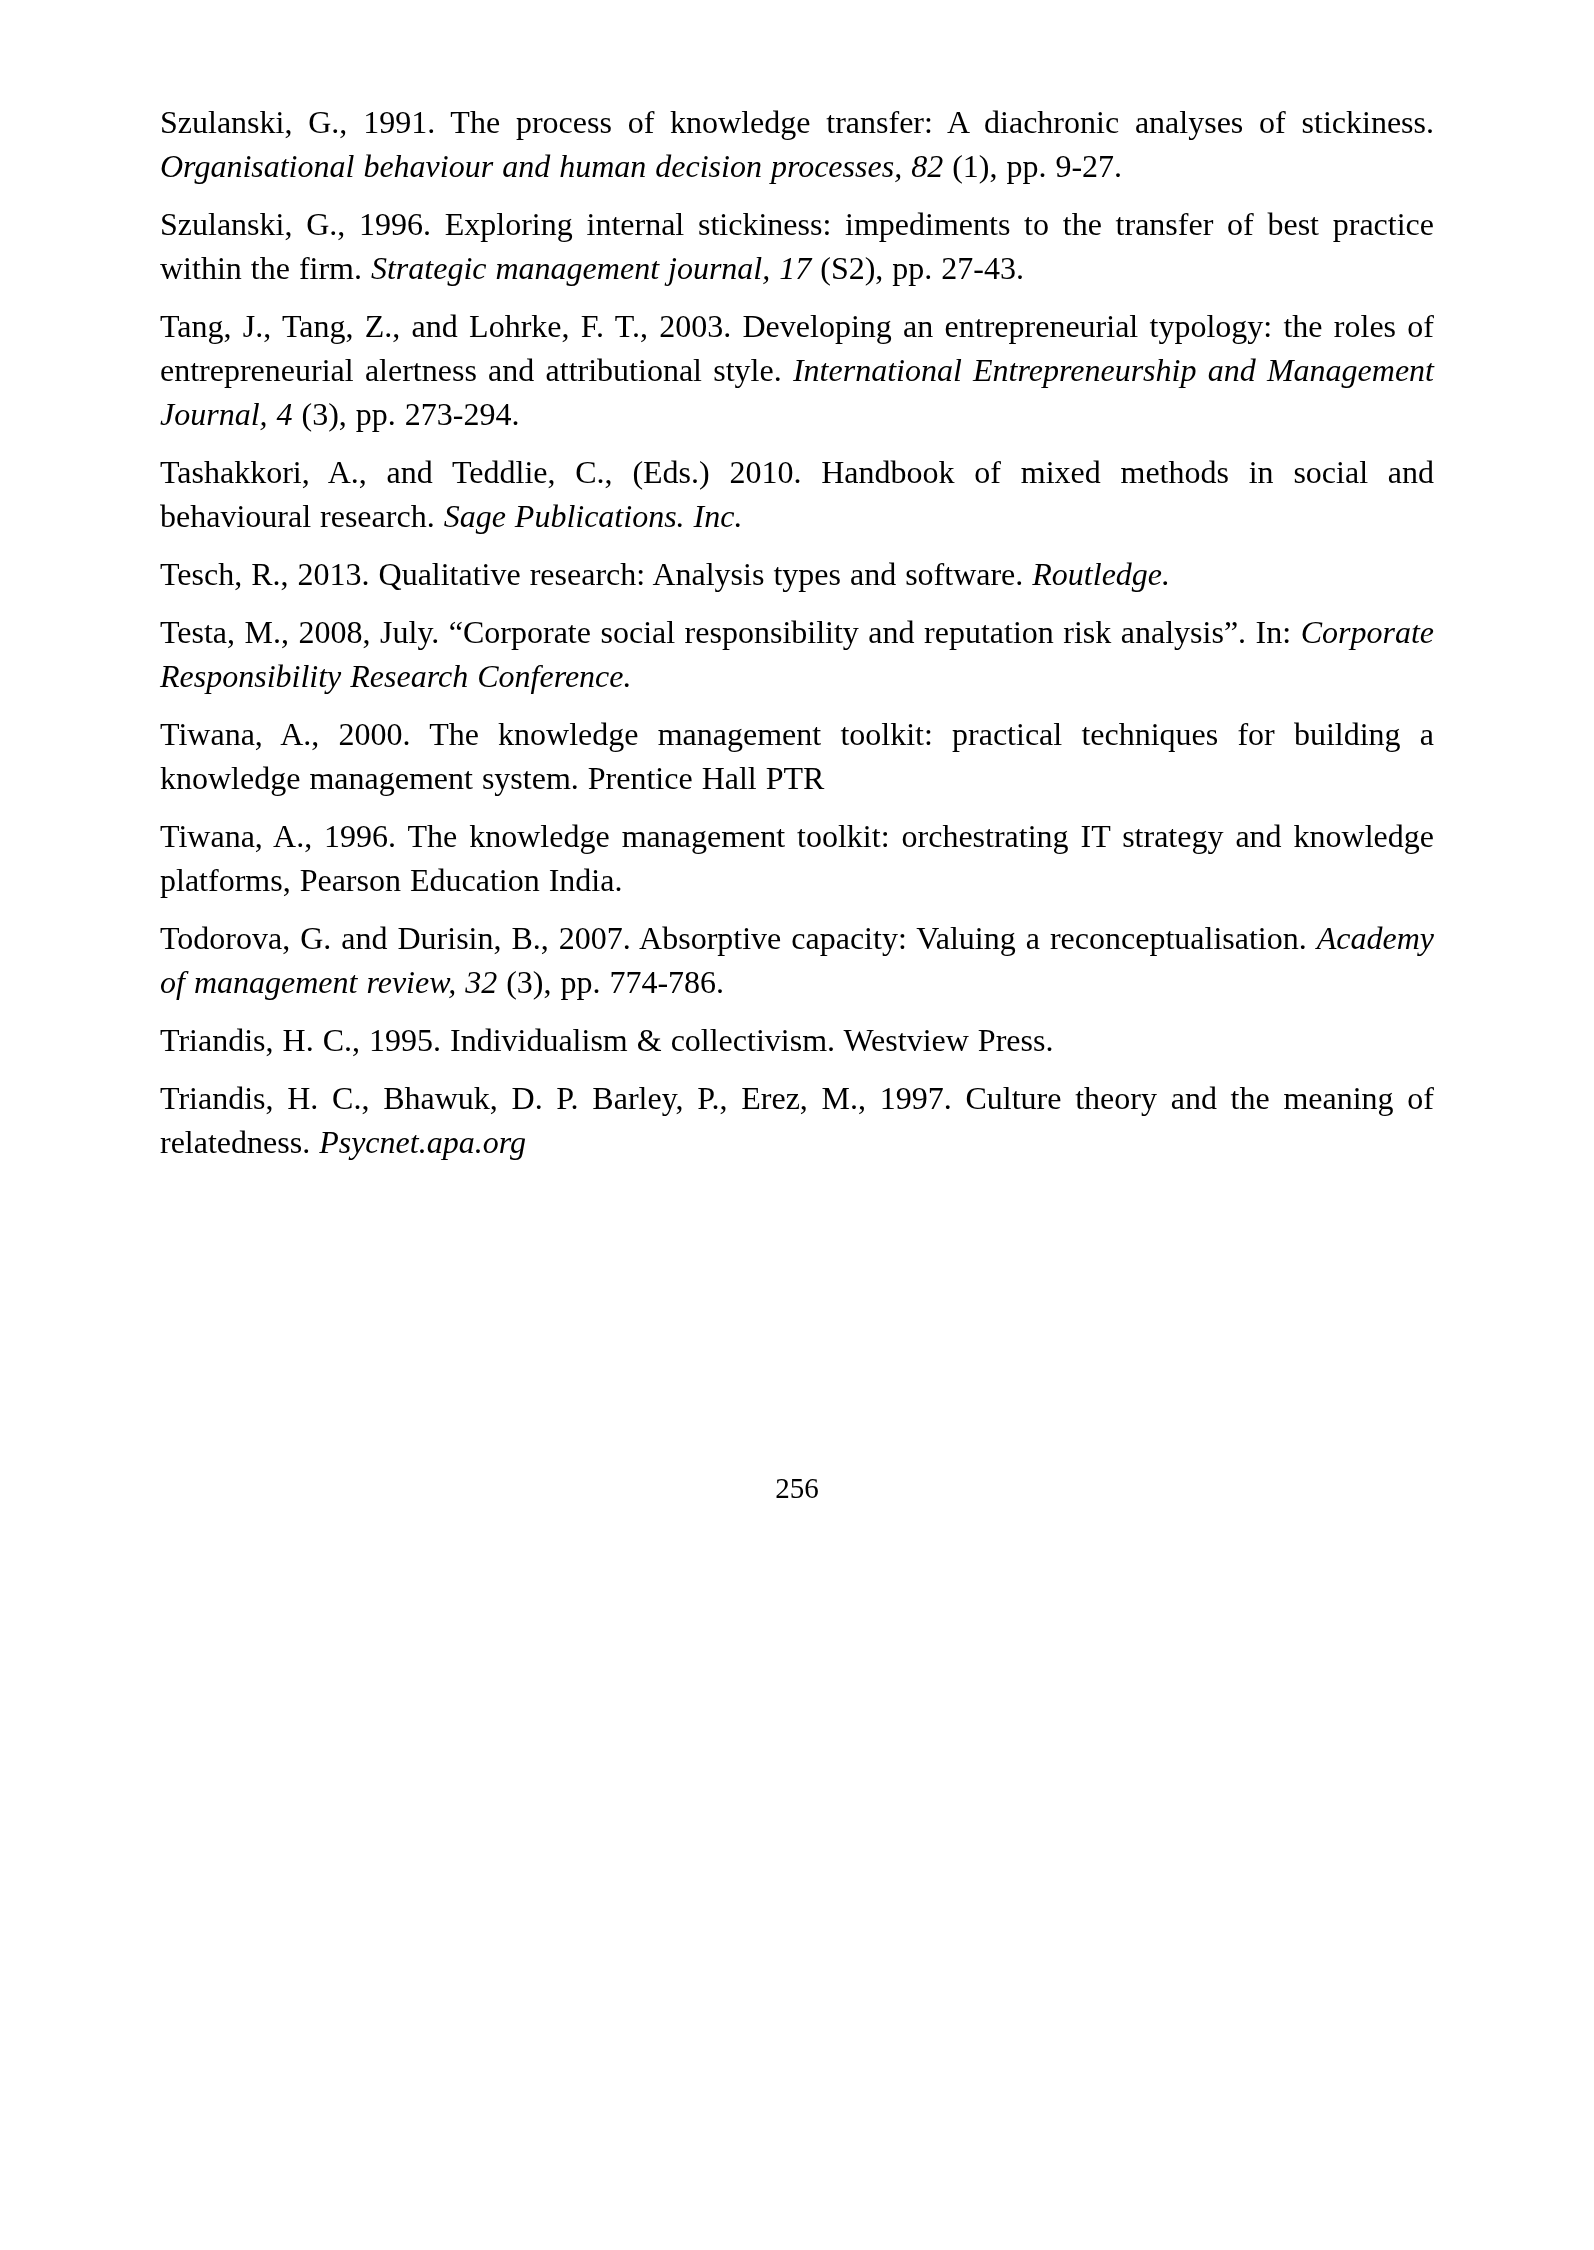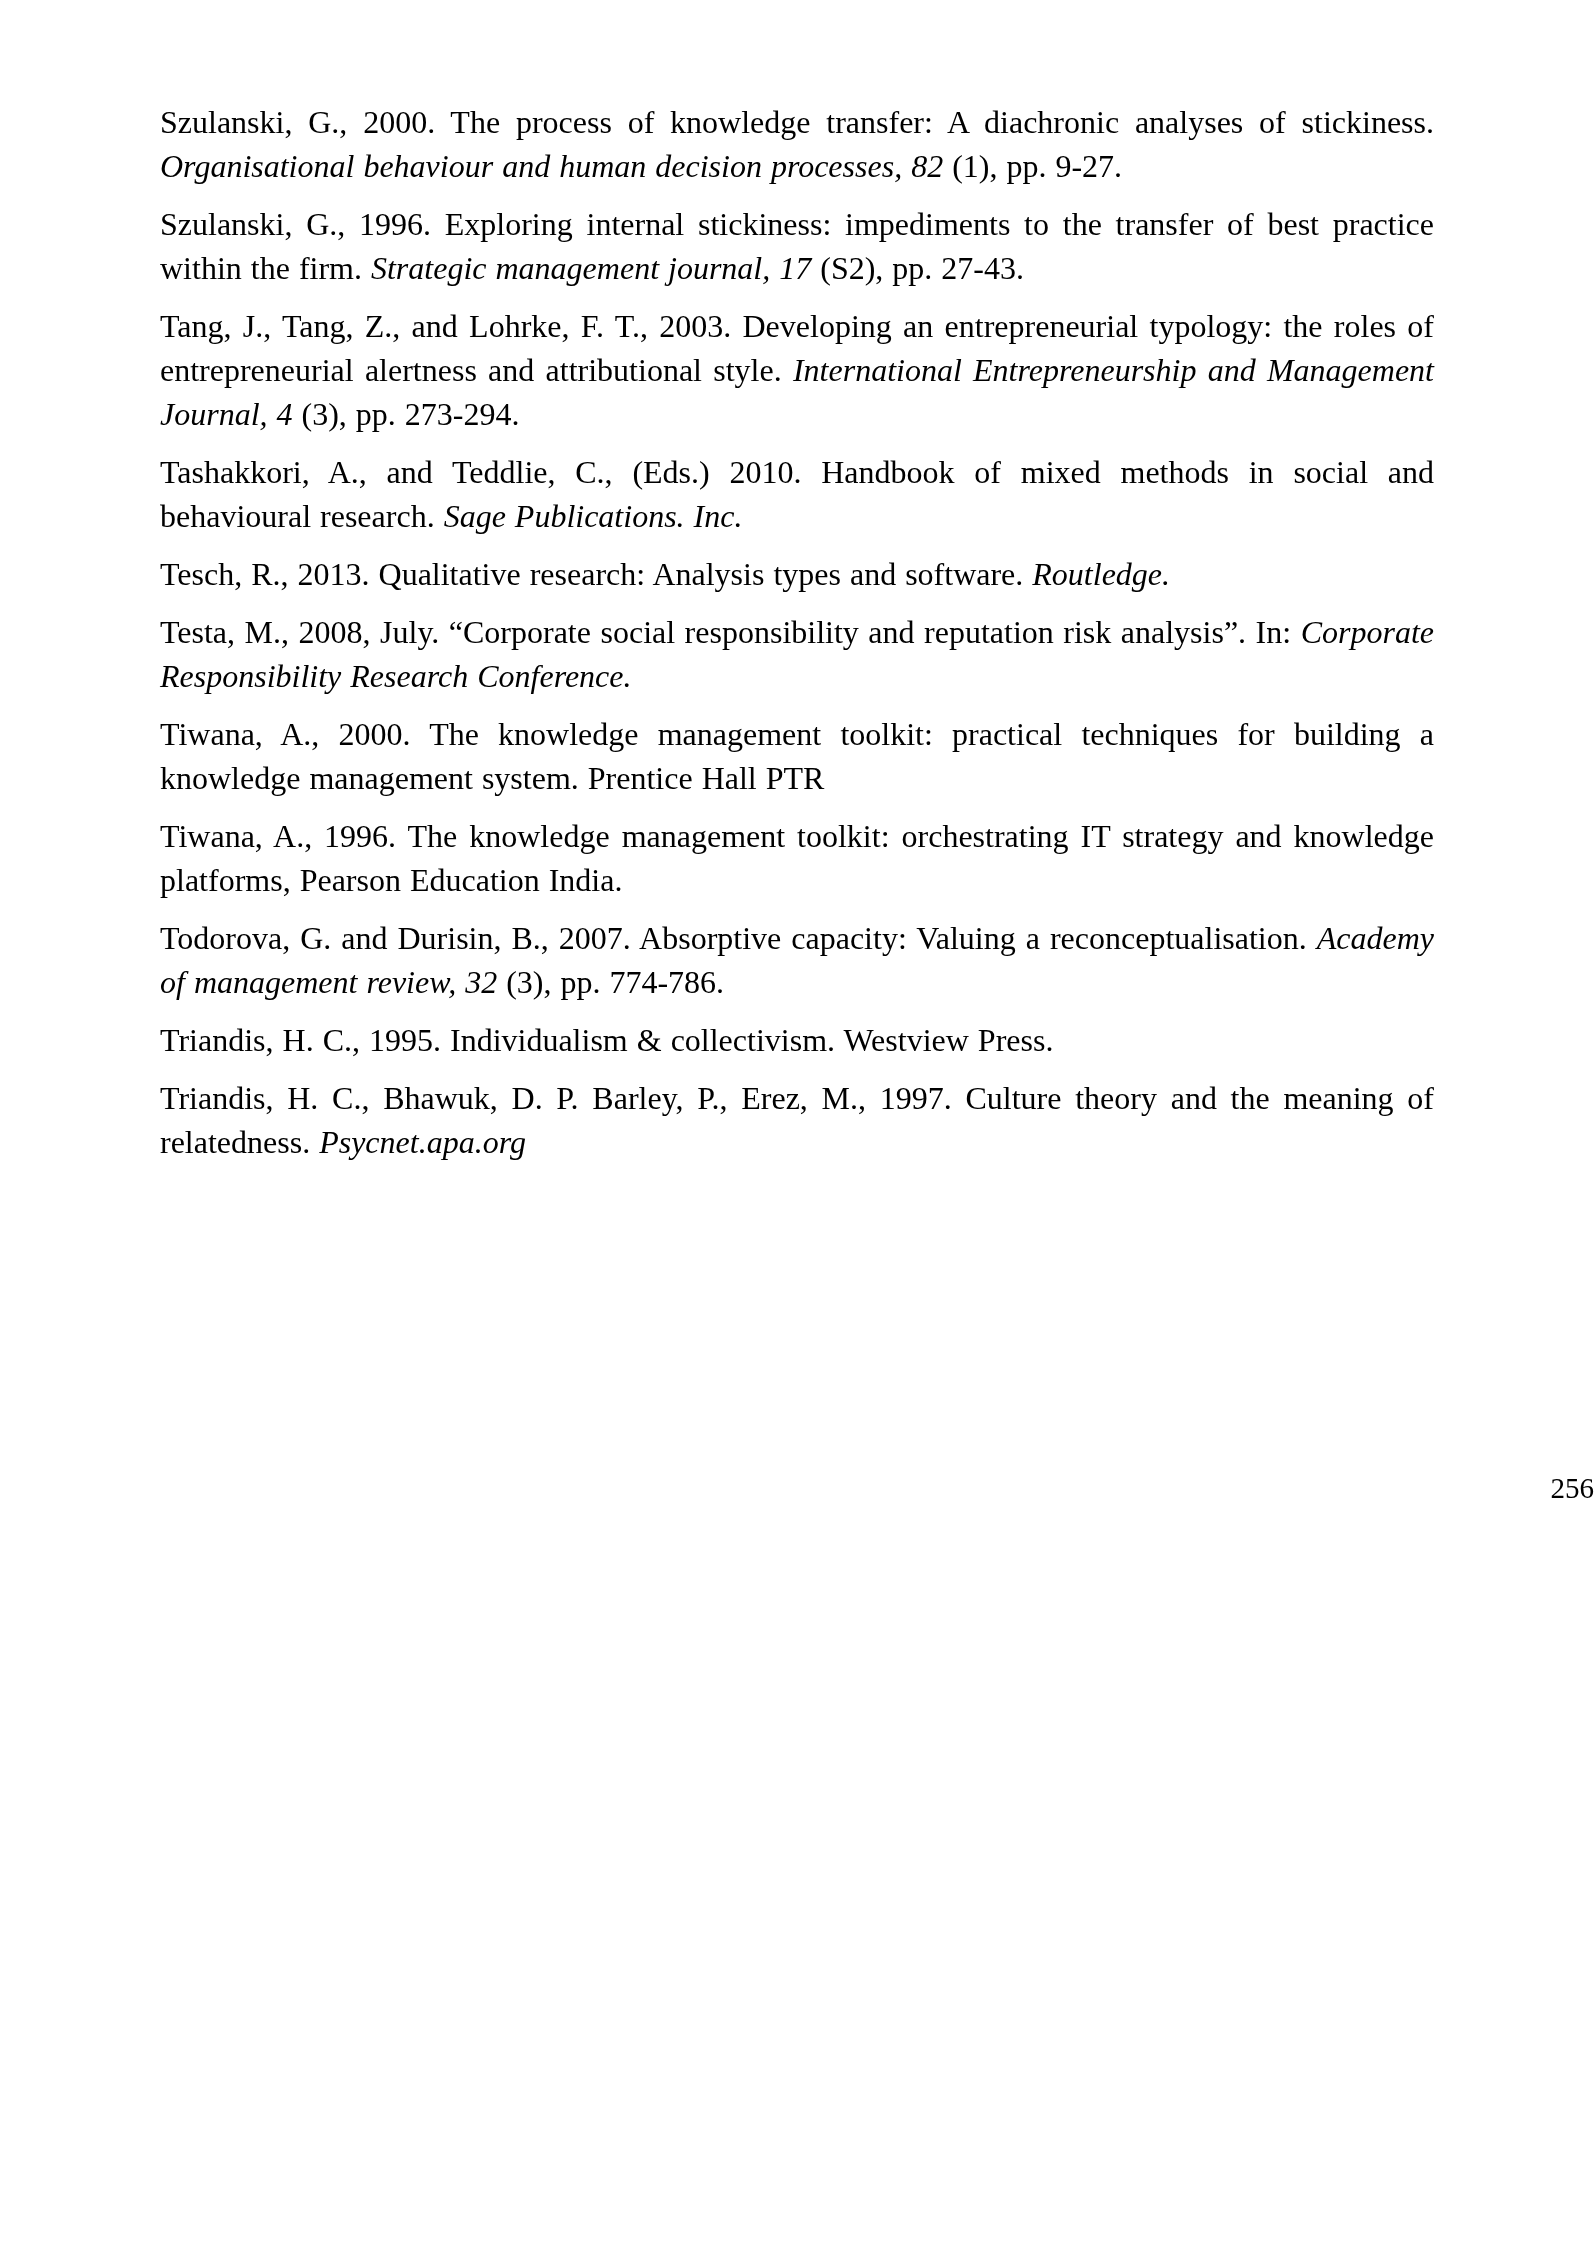--- a/index.html
+++ b/index.html
@@ -28,34 +28,34 @@
     margin: 0 0 14px 0;
     word-spacing: 1px;
   }
   .ref em {
   }
   .page-number {
     position: absolute;
     top: 1468px;
     left: 0;
     width: 1594px;
-    text-align: right;
+    text-align: center;
     font-size: 29px;
     line-height: 40px;
     font-family: "Liberation Serif", "DejaVu Serif", serif;
     color: #000000;
   }
 </style>
 </head>
 <body>
 
 <div class="page">
   <div class="references-list">
 
-  <p class="ref"><span>Szulanski, G., 2000. The process of knowledge transfer: A diachronic analyses of stickiness. </span><em>Organisational behaviour and human decision processes, 82</em><span> (1), pp. 9-27.</span></p>
+  <p class="ref"><span>Szulanski, G., 1991. The process of knowledge transfer: A diachronic analyses of stickiness. </span><em>Organisational behaviour and human decision processes, 82</em><span> (1), pp. 9-27.</span></p>
       <p class="ref"><span>Szulanski, G., 1996. Exploring internal stickiness: impediments to the transfer of best practice within the firm. </span><em>Strategic management journal, 17</em><span> (S2), pp. 27-43.</span></p>
       <p class="ref"><span>Tang, J., Tang, Z., and Lohrke, F. T., 2003. Developing an entrepreneurial typology: the roles of entrepreneurial alertness and attributional style. </span><em>International Entrepreneurship and Management Journal, 4</em><span> (3), pp. 273-294.</span></p>
       <p class="ref"><span>Tashakkori, A., and Teddlie, C., (Eds.) 2010. Handbook of mixed methods in social and behavioural research. </span><em>Sage Publications. Inc.</em></p>
       <p class="ref"><span>Tesch, R., 2013. Qualitative research: Analysis types and software. </span><em>Routledge.</em></p>
       <p class="ref"><span>Testa, M., 2008, July. “Corporate social responsibility and reputation risk analysis”. In: </span><em>Corporate Responsibility Research Conference.</em></p>
       <p class="ref"><span>Tiwana, A., 2000. The knowledge management toolkit: practical techniques for building a knowledge management system. Prentice Hall PTR</span></p>
       <p class="ref"><span>Tiwana, A., 1996. The knowledge management toolkit: orchestrating IT strategy and knowledge platforms, Pearson Education India.</span></p>
       <p class="ref"><span>Todorova, G. and Durisin, B., 2007. Absorptive capacity: Valuing a reconceptualisation. </span><em>Academy of management review, 32</em><span> (3), pp. 774-786.</span></p>
       <p class="ref"><span>Triandis, H. C., 1995. Individualism &amp; collectivism. Westview Press.</span></p>
       <p class="ref"><span>Triandis, H. C., Bhawuk, D. P. Barley, P., Erez, M., 1997. Culture theory and the meaning of relatedness. </span><em>Psycnet.apa.org</em></p>

